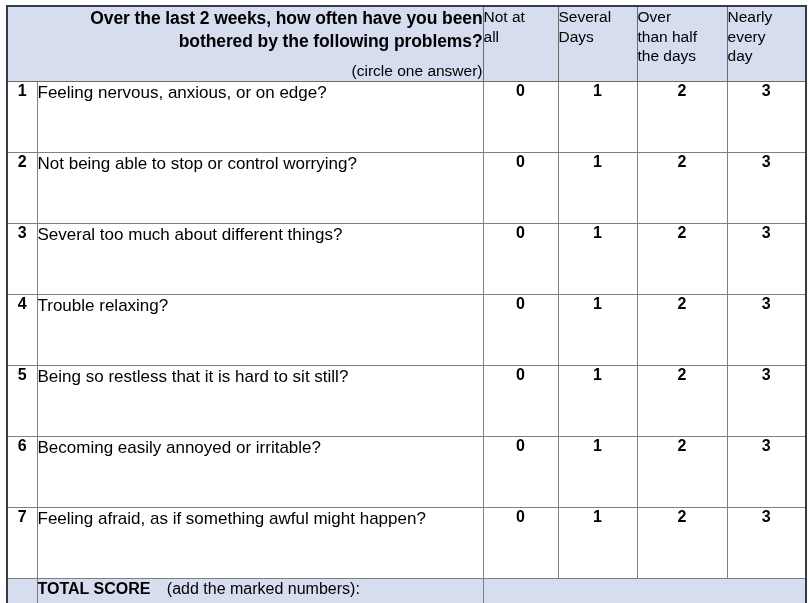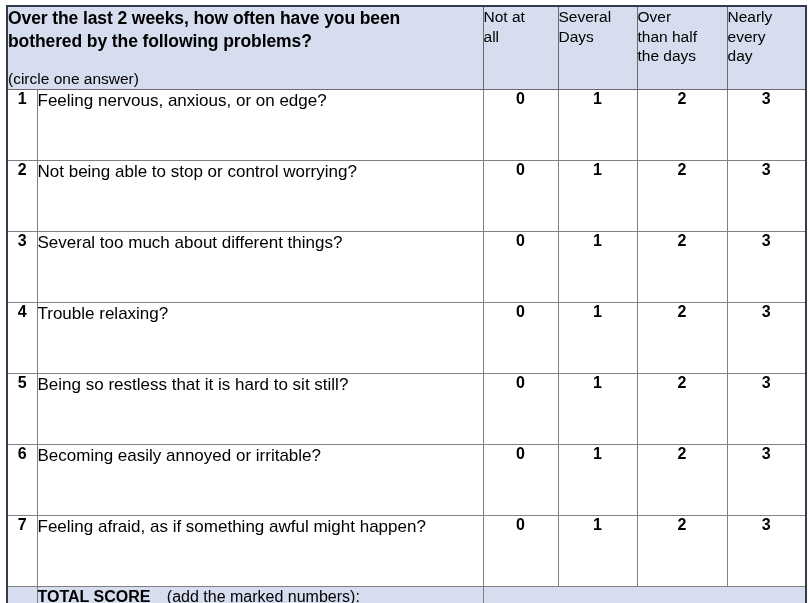--- a/index.html
+++ b/index.html
@@ -53,30 +53,31 @@
   col.c-a3      { width: 79px; }
 
   
   tr.header-row td {
     background: #d6ddef;
     border-color: #6b6b6b;
   }
   td.prompt-cell {
     padding: 9px 10px 8px 12px;
     line-height: 1.30;
+    text-align: right;
   }
   .prompt-main {
     font-size: 17.5px;
     font-weight: bold;
     letter-spacing: -0.1px;
   }
   .prompt-sub {
     font-size: 15.5px;
     font-weight: normal;
-    margin-top: 16px;
+    margin-top: 8px;
   }
   td.col-head {
     text-align: left;
     vertical-align: top;
     padding: 9px 4px 6px 4px;
     font-size: 15.5px;
     font-weight: normal;
     line-height: 1.26;
   }
 

